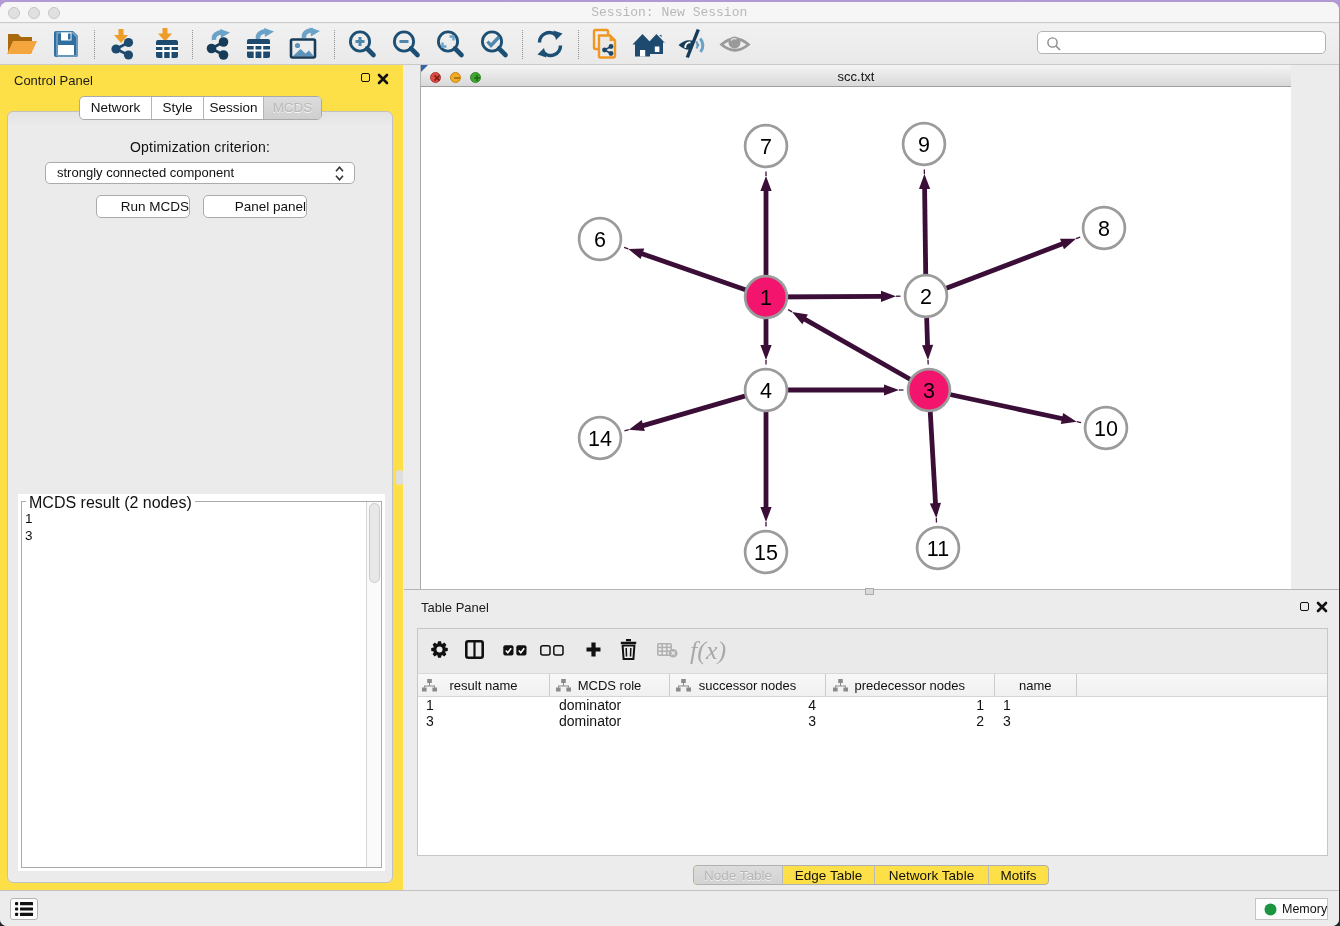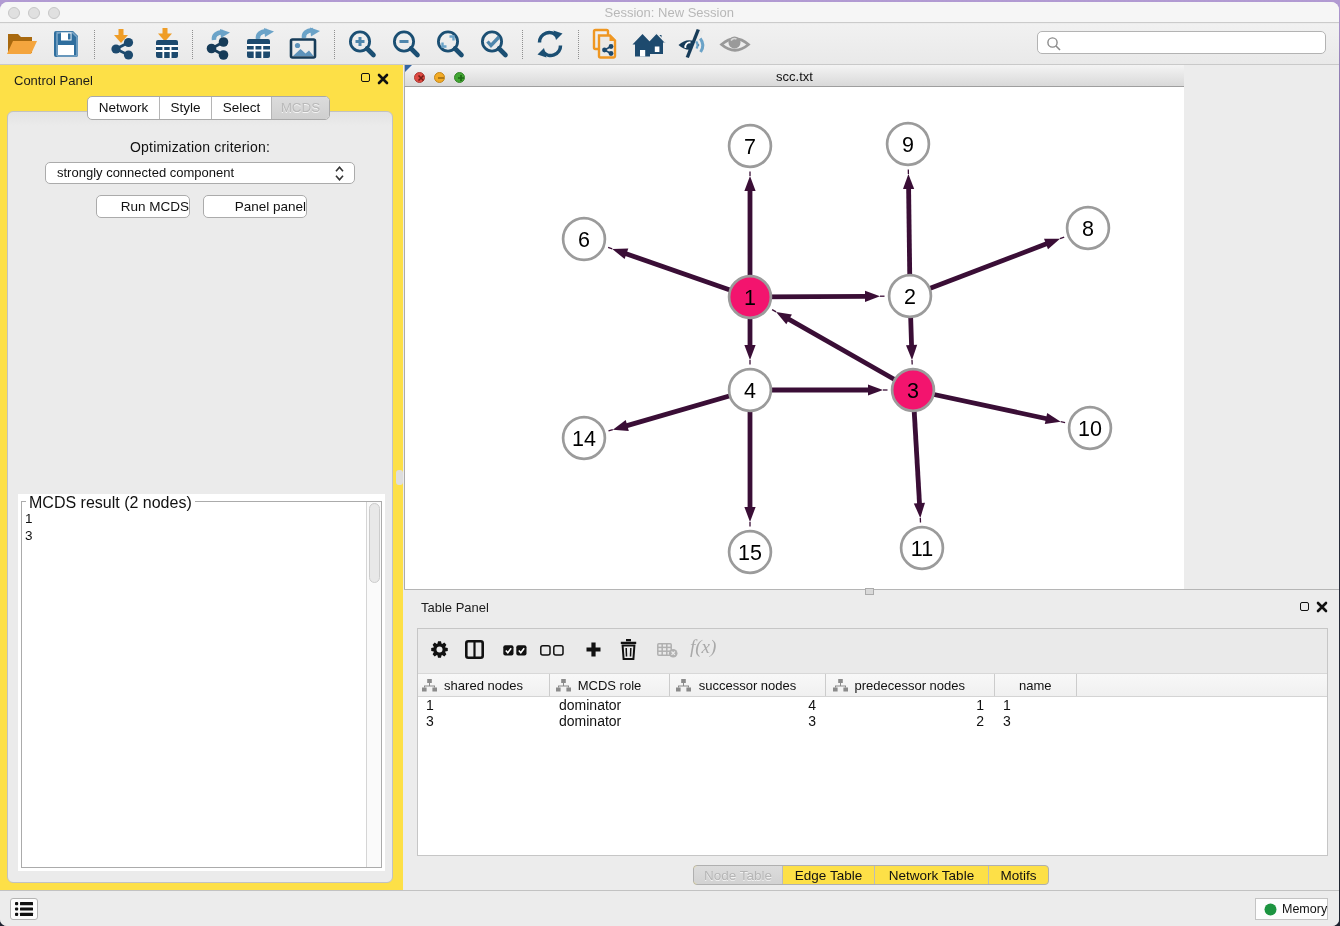--- a/index.html
+++ b/index.html
@@ -6,33 +6,33 @@
 html,body { width:1340px; height:926px; overflow:hidden; }
 body { background:linear-gradient(180deg,#b29bd3 0%, #8a78ad 10%, #4a4a68 30%, #252a3a 55%, #1e2330 100%);
   font-family:"Liberation Sans",sans-serif; position:relative; }
 #win { position:absolute; left:0; top:2px; width:1338.5px; height:924px;
   background:#ececec; border-radius:8px 8px 7px 7px; overflow:hidden; }
 #titlebar { position:absolute; left:0; top:0; width:100%; height:21px; background:#f6f6f6;
   border-bottom:1px solid #cbcbcb; }
 .tl { position:absolute; top:5px; width:12px; height:12px; border-radius:50%;
   background:#e0e0e0; border:1px solid #c6c6c6; }
 #wtitle { position:absolute; top:2.5px; left:0; width:100%; text-align:center;
-  font-size:13px; color:#b8b8b8; }
+  font-size:13px; color:#b8b8b8;font-family:Liberation Mono, monospace; }
 #toolbar { position:absolute; left:0; top:22px; width:100%; height:41px;
   background:linear-gradient(180deg,#f1f1f1,#e9e9e9); }
 .tsep { position:absolute; top:6px; height:29px; width:0; border-left:1px dotted #8f8f8f; }
 .ticon { position:absolute; top:3px; }
 #searchbox { position:absolute; left:1037px; top:7px; width:289px; height:23px;
   background:#fff; border:1px solid #b3b3b3; border-radius:5px; }
 
 #cpanel { position:absolute; left:0; top:63px; width:403px; height:825px; background:#fde047; }
 .ptitle { font-size:13px; color:#1c1c1c; }
 .float-btn { position:absolute; width:9px; height:9px; border:1.6px solid #111; border-radius:2px; }
 #tabbar { position:absolute; left:79px; top:31px; width:243px; height:24px;
-  background:#fff; border:1px solid #a9a9a9; border-radius:5px; display:flex; z-index:3;margin-left:8px; }
+  background:#fff; border:1px solid #a9a9a9; border-radius:5px; display:flex; z-index:3; }
 #tabbar .tab { flex:none; text-align:center; font-size:13.5px; color:#111;
   line-height:22px; border-right:1px solid #b5b5b5; }
 #tabbar .tab:last-child { border-right:none; }
 #tabbar .sel { background:linear-gradient(180deg,#dcdcdc,#cfcfcf); color:#b9b9b9;
   text-shadow:0 1px 0 #f5f5f5; border-radius:0 4px 4px 0; }
 #cpcontent { position:absolute; left:7px; top:46px; width:386px; height:772px;
   background:linear-gradient(180deg,#e3e3e3 0,#ebebeb 14px,#ebebeb 100%);
   border:1px solid #c2c2c2; border-radius:6px; }
 #optlabel { position:absolute; left:0; top:27px; width:100%; text-align:center; font-size:14px; letter-spacing:0.2px; color:#111; }
 #dropdown { position:absolute; left:37px; top:50px; width:310px; height:22px; background:#fff;
@@ -41,21 +41,21 @@
 .btn { position:absolute; height:23px; background:#fff; border:1px solid #ababab; border-radius:5px;
   font-size:13.5px; color:#111; text-align:right; line-height:21px; }
 #mcdsbox { position:absolute; left:10px; top:382px; width:367px; height:377px; background:#fff; }
 #mcdsborder { position:absolute; left:3px; top:7px; right:3px; bottom:3px; border:1px solid #ababab; }
 #mcdstitle { position:absolute; left:8px; top:0px; background:#fff; padding:0 3px; font-size:16px; color:#111; }
 #mcdsscroll { position:absolute; right:4px; top:8px; width:15px; bottom:4px; background:#fafafa;
   border-left:1px solid #d5d5d5; }
 #mcdsthumb { position:absolute; left:1.5px; top:1px; width:11px; height:80px; background:#e8e8e8;
   border:1px solid #cccccc; border-radius:6px; }
 
-#netwin { position:absolute; left:404px; top:63px; width:780px; height:524px;text-decoration:underline; }
+#netwin { position:absolute; left:420px; top:63px; width:871px; height:524px;text-decoration:underline; }
 #nettitle { position:absolute; left:0; top:0; width:100%; height:22px;
   background:linear-gradient(180deg,#f4f4f4,#d9d9d9); border-bottom:1px solid #9e9e9e;
   border-left:1px solid #b5b5b5; }
 .mtl { position:absolute; top:6.5px; width:11px; height:11px; border-radius:50%; }
 #netcanvas { position:absolute; left:0; top:22px; width:100%; height:502px; background:#fff;
   border-left:1px solid #ababab; }
 
 #tpanel { position:absolute; left:404px; top:587px; width:934.5px; height:301px;
   background:#ececec; border-top:1px solid #b5b5b5; }
 #tcontainer { position:absolute; left:13px; top:38px; width:911px; height:228px;
@@ -238,21 +238,21 @@
 </div>
 <div id="cpanel">
   <div class="ptitle" style="position:absolute;left:14px;top:8px">Control Panel</div>
   <div class="float-btn" style="left:361px;top:8px"></div>
   <svg style="position:absolute;left:377px;top:7.5px" width="12" height="12" viewBox="0 0 12 12">
     <path d="M2 2 L10 10 M10 2 L2 10" stroke="#111" stroke-width="2.6" stroke-linecap="round"></path>
   </svg>
   <div id="tabbar">
     <div class="tab" style="width:72px">Network</div>
     <div class="tab" style="width:52px">Style</div>
-    <div class="tab" style="width:60px">Select</div>
+    <div class="tab" style="width:60px">Session</div>
     <div class="tab sel" style="width:57px">MCDS</div>
   </div>
   <div id="cpcontent">
     <div id="optlabel">Optimization criterion:</div>
     <div id="dropdown">strongly connected component
       <svg width="11" height="17" viewBox="0 0 11 17" style="position:absolute;right:9px;top:2px">
         <path d="M2 6.2 L5.5 2.2 L9 6.2 M2 10.8 L5.5 14.8 L9 10.8" fill="none" stroke="#333" stroke-width="1.6"></path>
       </svg>
     </div>
     <div class="btn" style="left:88px;top:83px;width:94px">Run MCDS</div>
@@ -398,33 +398,33 @@
         <g fill="none" stroke="#b0b0b0" stroke-width="1.5">
           <rect x="0.8" y="0.8" width="13.4" height="11.4" rx="1"></rect>
           <line x1="0.8" y1="4.4" x2="14.2" y2="4.4"></line>
               <line x1="0.8" y1="8.2" x2="14.2" y2="8.2"></line>
           <line x1="5.2" y1="0.8" x2="5.2" y2="12.2"></line>
               <line x1="9.8" y1="0.8" x2="9.8" y2="12.2"></line>
         </g>
         <circle cx="16.2" cy="10.2" r="4.3" fill="#b0b0b0"></circle>
         <path d="M14.5 8.5 l3.4 3.4 m0 -3.4 l-3.4 3.4" stroke="#eaeaea" stroke-width="1.3"></path>
       </svg>
-      <div style="position:absolute;left:272px;top:7px;font-family:'Liberation Serif',serif;font-style:italic;font-size:19px;color:#a9a9a9">f(x)</div>
+      <div style="position:absolute;left:272px;top:7px;font-family:'Liberation Serif',serif;font-style:italic;font-size:26px;color:#a9a9a9">f(x)</div>
     </div>
     <div id="thead">
       <div class="hcell" style="left:0;width:132px">
             <svg class="hicon" style="left:4px" width="15" height="13" viewBox="0 0 15 13">
               <g fill="#8a8a8a">
                 <rect x="5.2" y="0" width="4.6" height="4"></rect>
                 <rect x="0" y="8.5" width="4.6" height="4"></rect>
                 <rect x="10.4" y="8.5" width="4.6" height="4"></rect>
                 <path d="M7 4 h1 v2.5 h-1 z M2 6.5 h11 v1 H2 z M2 6.5 h1 v2 h-1 z M12 6.5 h1 v2 h-1 z"></path>
               </g>
             </svg>
-            <div class="htext">shared nodes</div>
+            <div class="htext">result name</div>
           </div>
       <div class="hcell" style="left:132px;width:120px">
             <svg class="hicon" style="left:6px" width="15" height="13" viewBox="0 0 15 13">
               <g fill="#8a8a8a">
                 <rect x="5.2" y="0" width="4.6" height="4"></rect>
                 <rect x="0" y="8.5" width="4.6" height="4"></rect>
                 <rect x="10.4" y="8.5" width="4.6" height="4"></rect>
                 <path d="M7 4 h1 v2.5 h-1 z M2 6.5 h11 v1 H2 z M2 6.5 h1 v2 h-1 z M12 6.5 h1 v2 h-1 z"></path>
               </g>
             </svg>

